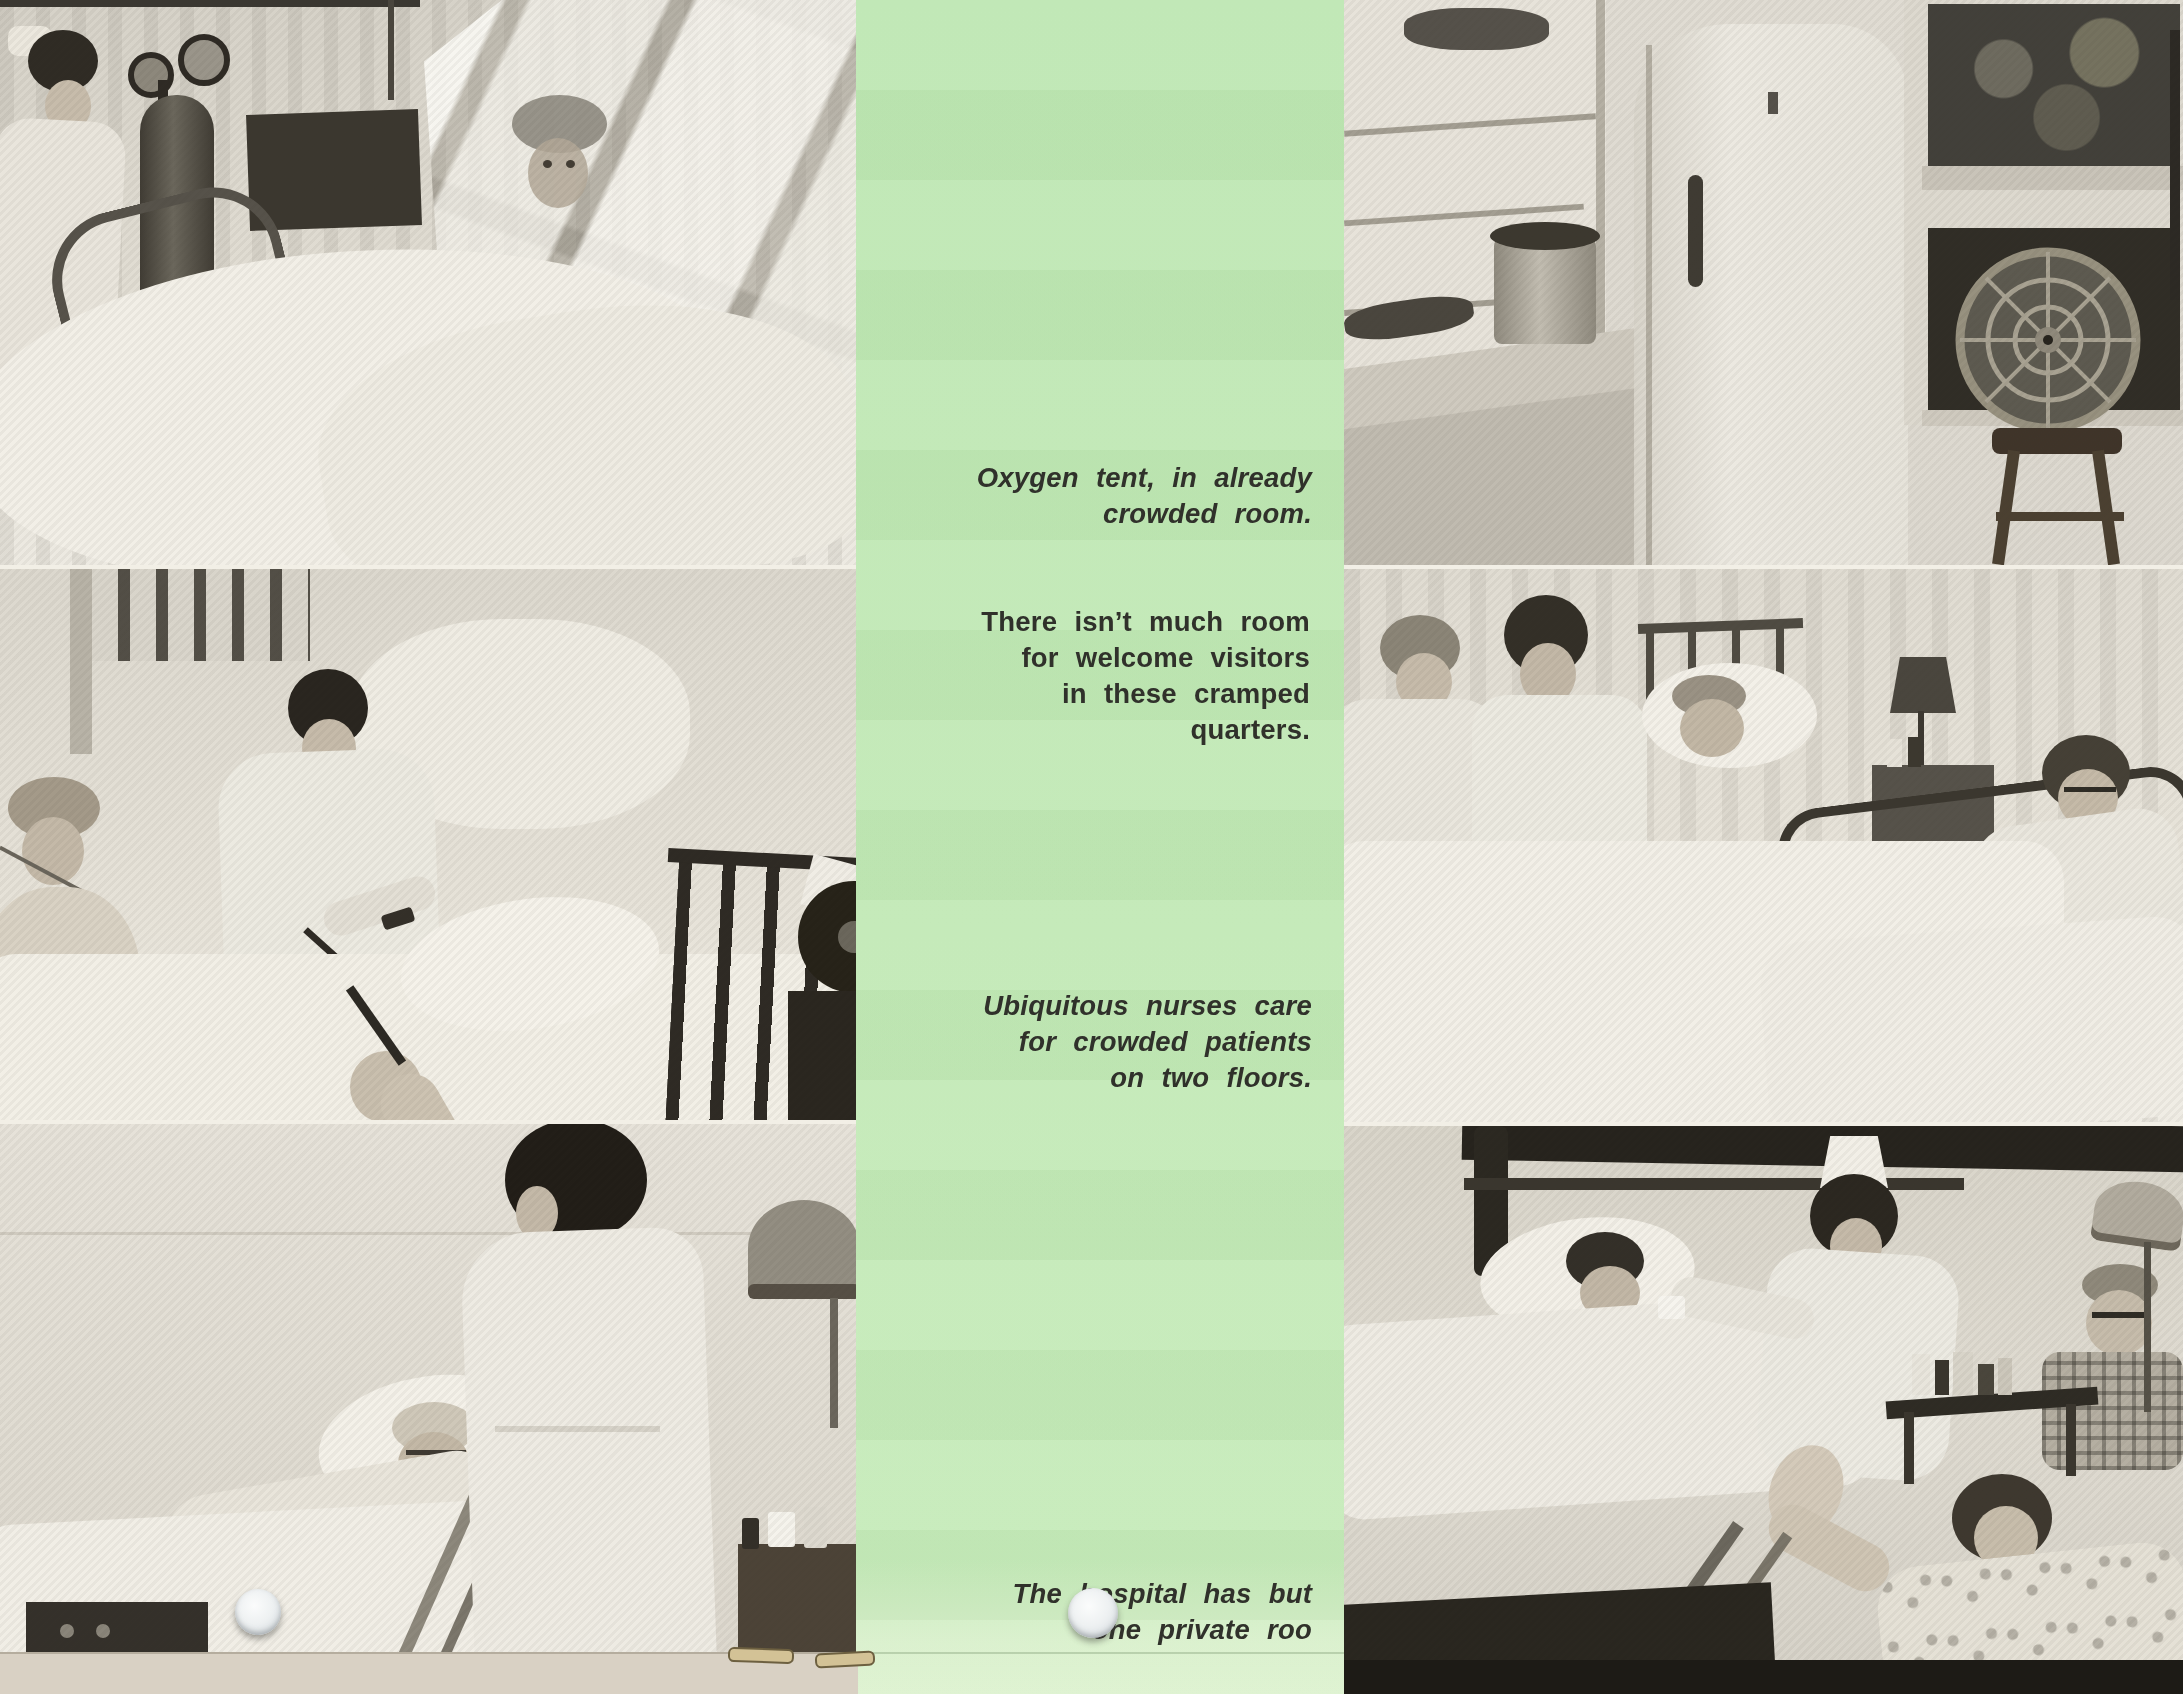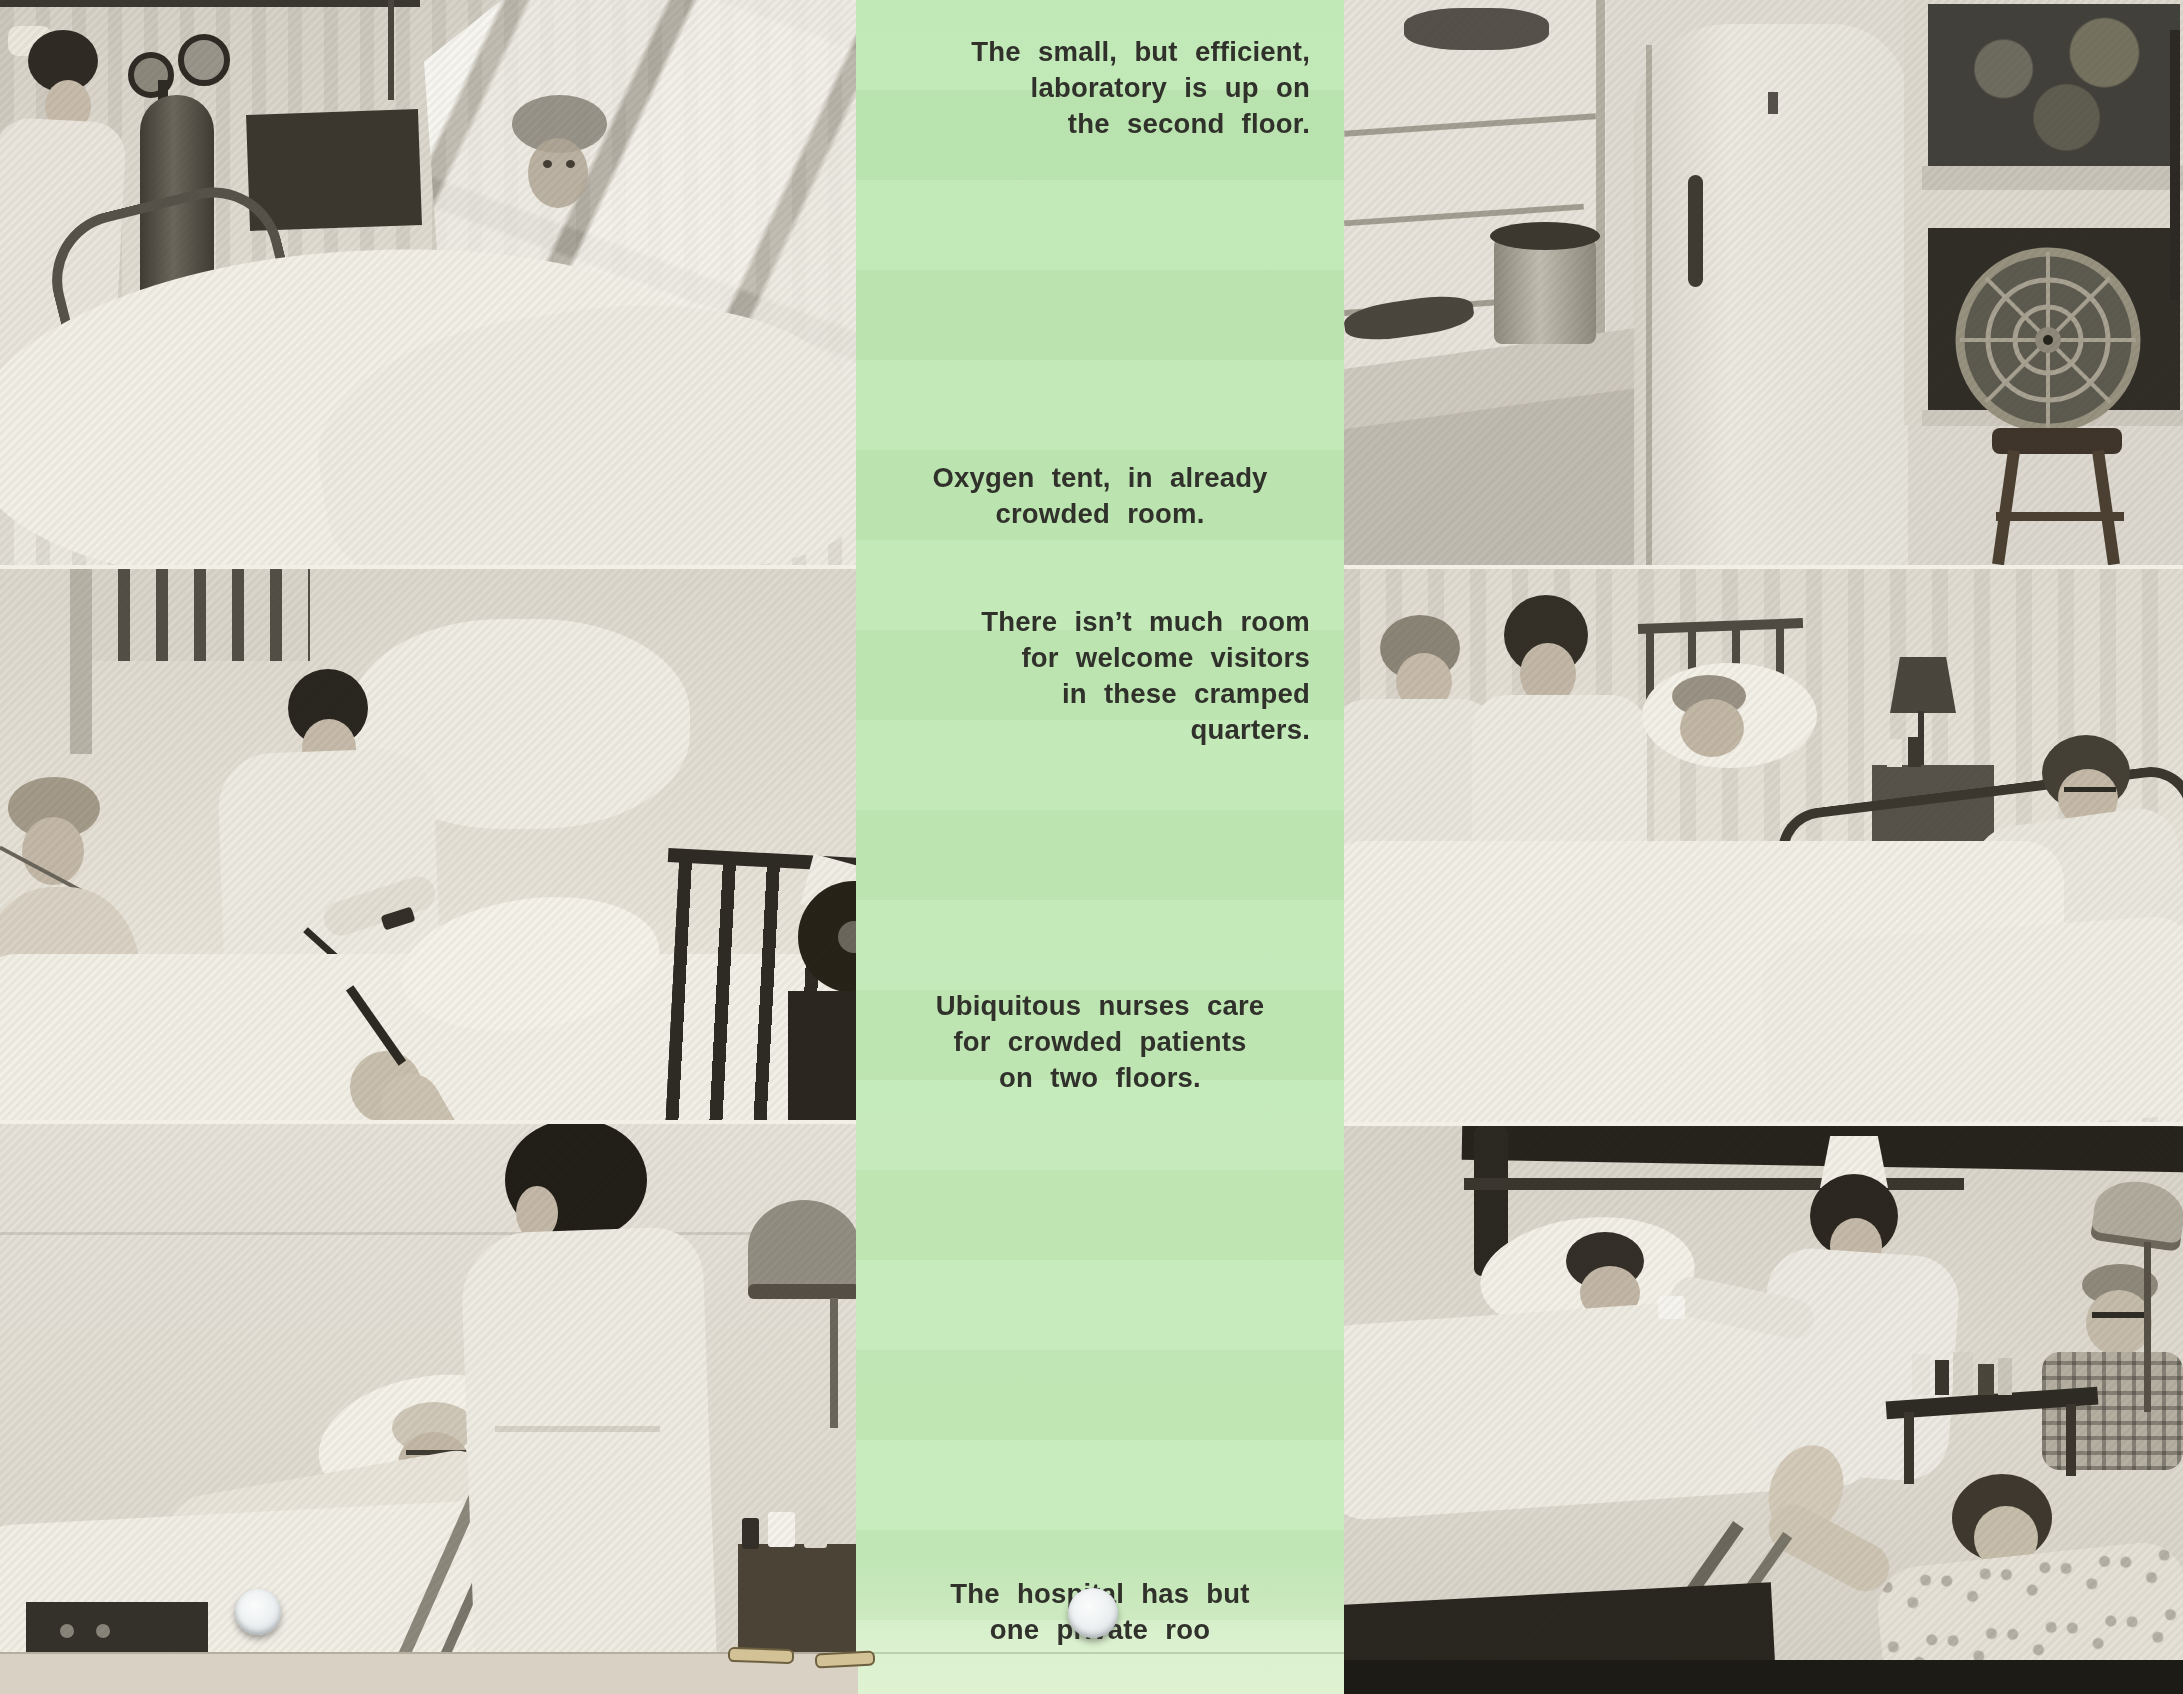--- a/index.html
+++ b/index.html
@@ -22,21 +22,21 @@
   }
   .cap{
     position:absolute;
     font-weight:bold;
     font-size:27.5px;line-height:36px;
     color:#30312b;
     white-space:pre-line;
     word-spacing:.34em;letter-spacing:.2px;
   }
   .cap.right{text-align:right;left:10px;width:444px;}
-  .cap.left{text-align:center;left:32px;width:424px;}
+  .cap.left{text-align:right;left:32px;width:424px;font-style:italic;}
   .watermark{
     position:absolute;left:1338px;top:1578px;
     font-size:49px;font-weight:400;line-height:1.1;
     color:#6e6e6e;opacity:.85;letter-spacing:.5px;
     white-space:nowrap;
   }
   .hole{
     position:absolute;border-radius:50%;
     background:radial-gradient(circle at 42% 36%, #fbfcfc 0%, #eef1f2 45%, #dfe4e7 75%, #c9ced2 100%);
     box-shadow:0 4px 6px rgba(60,60,55,.45), inset 0 -3px 5px rgba(120,125,130,.5);
@@ -129,23 +129,20 @@
     <div class="s" style="left:768px;top:388px;width:27px;height:35px;background:#f5f3ec;border-radius:3px;"></div>
     <div class="s" style="left:804px;top:383px;width:23px;height:41px;background:#ddd9cf;border-radius:3px;"></div>
     <div class="s" style="left:742px;top:394px;width:17px;height:31px;background:#332f28;border-radius:3px;"></div>
     <div class="s" style="left:26px;top:478px;width:182px;height:92px;background:#34302a;"></div>
     <div class="s" style="left:60px;top:500px;width:14px;height:14px;background:#8a857a;border-radius:50%;"></div>
     <div class="s" style="left:96px;top:500px;width:14px;height:14px;background:#8a857a;border-radius:50%;"></div>
   </div>
 
   <div class="green">
     <div class="s" style="inset:0;background:repeating-linear-gradient(180deg, rgba(255,255,255,.05) 0 90px, rgba(90,140,80,.05) 90px 180px);"></div>
-    <div class="cap right" style="top:34px;">The small, but efficient,
-laboratory is up on
-the second floor.</div>
     <div class="cap left" style="top:460px;">Oxygen tent, in already
 crowded room.</div>
     <div class="cap right" style="top:604px;">There isn’t much room
 for welcome visitors
 in these cramped
 quarters.</div>
     <div class="cap left" style="top:988px;">Ubiquitous nurses care
 for crowded patients
 on two floors.</div>
     <div class="cap left" style="top:1576px;">The hospital has but

